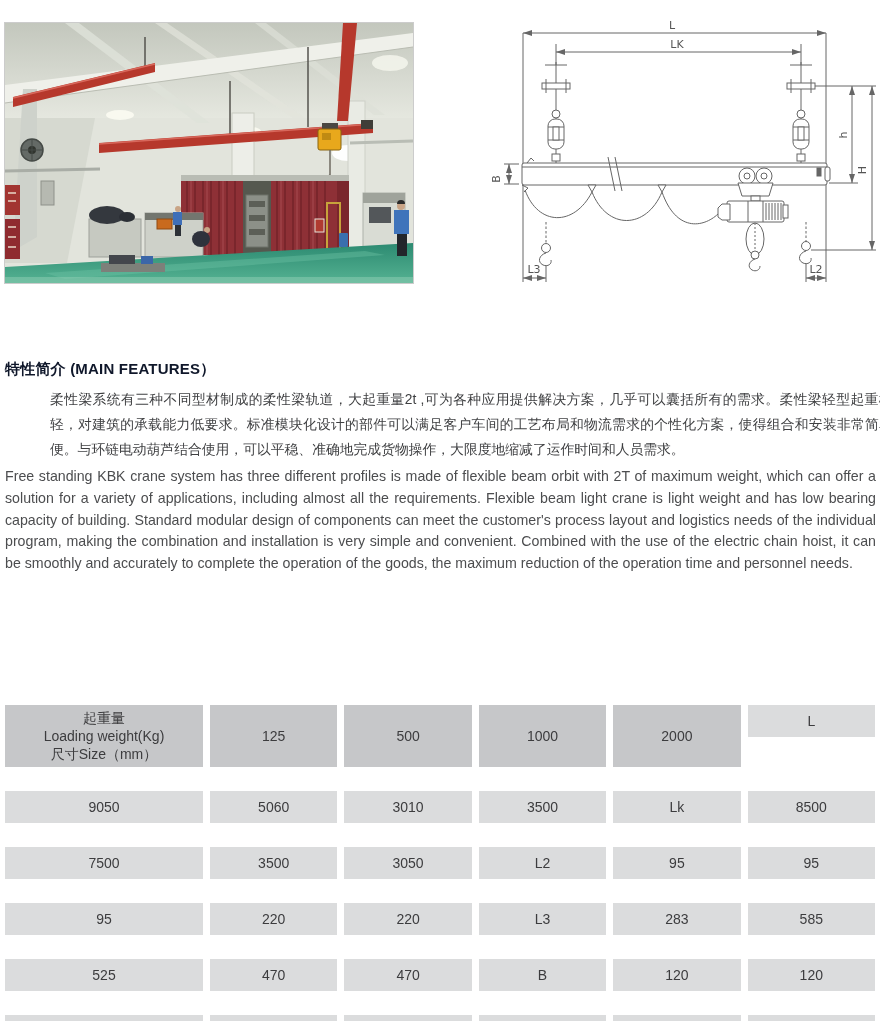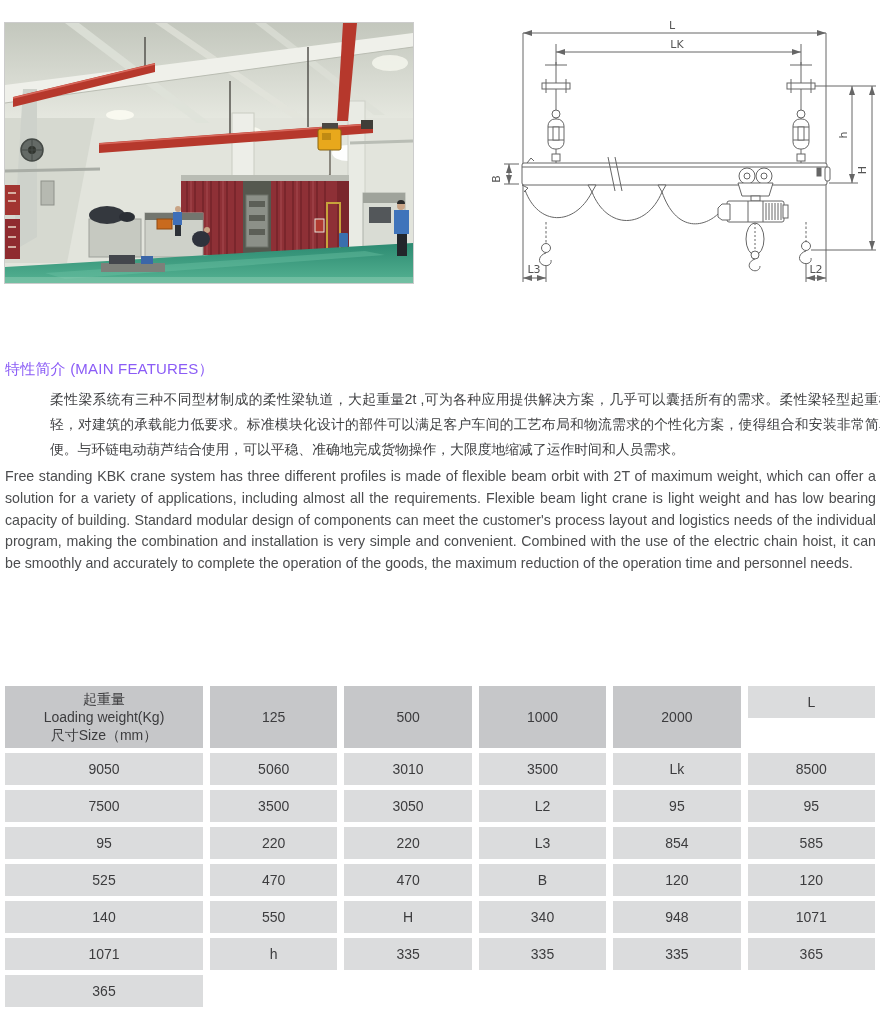--- a/index.html
+++ b/index.html
@@ -2,29 +2,29 @@
 <html><head>
 <meta charset="utf-8">
 <style>
   html,body{margin:0;padding:0;background:#ffffff;}
   body{font-family:"Liberation Sans","DejaVu Sans",sans-serif;color:#3f4042;}
   .page{position:relative;width:880px;height:1021px;background:#fff;overflow:hidden;}
 
   .photo{position:absolute;left:4px;top:22px;width:408px;height:260px;border:1px solid #cccccc;}
   .diagram{position:absolute;left:480px;top:18px;width:400px;height:270px;}
 
-  .heading{position:absolute;left:5px;top:360px;font-size:15px;font-weight:normal;color:#8b5cf6;letter-spacing:0.2px;}
+  .heading{position:absolute;left:5px;top:360px;font-size:15px;font-weight:bold;color:#0f172a;letter-spacing:0.2px;}
   .para{position:absolute;left:5px;width:871px;text-align:justify;}
   .para.cn{top:387px;font-size:13.8px;line-height:25px;color:#3e3f41;margin-left:45px;}
   .para.en{top:466px;font-size:14.2px;line-height:21.8px;color:#4c4d4f;}
 
   .spec-table{position:absolute;left:5px;top:686px;width:870px;display:grid;
     grid-template-columns:198px repeat(5,1fr);column-gap:7px;row-gap:5px;}
   .cell{display:flex;align-items:center;justify-content:center;text-align:center;
-    font-size:14px;color:#3c3c3e;}
+    font-size:14px;color:#3c3c3e;margin-top:19px;}
   .cell.th{background:#c6c7c9;height:62px;}
   .cell.td{background:#dbdcdd;height:32px;}
   .corner{flex-direction:column;line-height:18px;}
   .corner div{width:100%;}
 
   svg text{font-family:"DejaVu Sans","Liberation Sans",sans-serif;}
 </style>
 </head>
 <body>
 
@@ -327,21 +327,21 @@
       <div class="cell td">7500</div>
       <div class="cell td">3500</div>
       <div class="cell td">3050</div>
       <div class="cell td">L2</div>
       <div class="cell td">95</div>
       <div class="cell td">95</div>
       <div class="cell td">95</div>
       <div class="cell td">220</div>
       <div class="cell td">220</div>
       <div class="cell td">L3</div>
-      <div class="cell td">854</div>
+      <div class="cell td">283</div>
       <div class="cell td">585</div>
       <div class="cell td">525</div>
       <div class="cell td">470</div>
       <div class="cell td">470</div>
       <div class="cell td">B</div>
       <div class="cell td">120</div>
       <div class="cell td">120</div>
       <div class="cell td">140</div>
       <div class="cell td">550</div>
       <div class="cell td">H</div>

